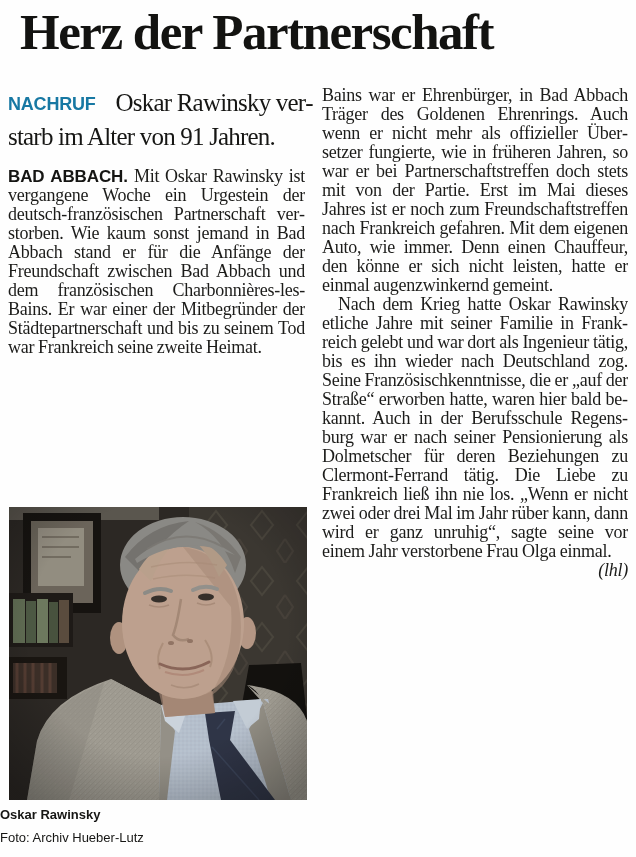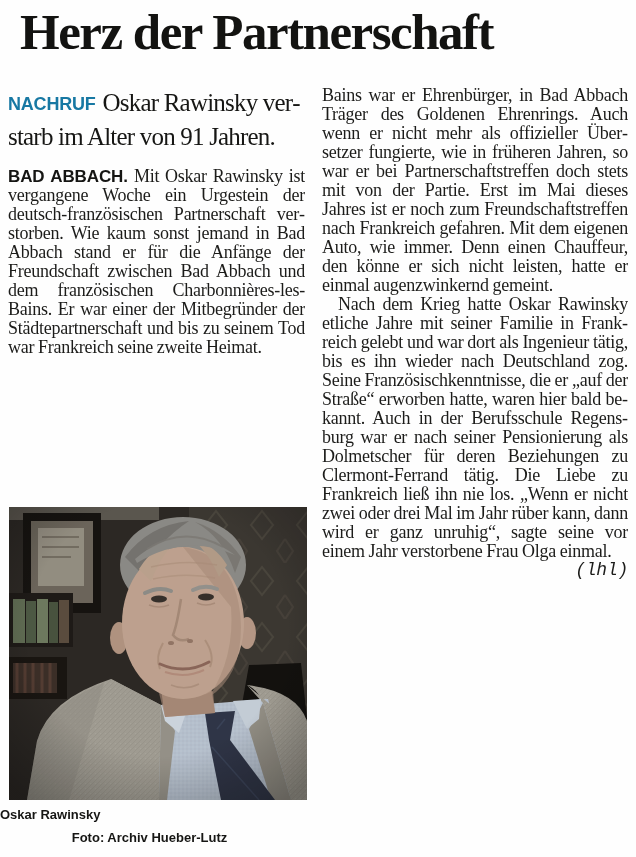--- a/index.html
+++ b/index.html
@@ -20,21 +20,21 @@
   }
   .lede{
     position:absolute;left:8px;top:87px;width:306px;
     font-size:25px;line-height:32px;letter-spacing:-0.8px;
     color:#161614;
   }
   .kicker{
     font-family:"Liberation Sans","DejaVu Sans",sans-serif;
     font-size:18px;font-weight:700;letter-spacing:-0.2px;
     color:#1778a3;
-    margin-right:7px;
+    margin-right:20px;
     position:relative;top:-1px;
   }
   .col{
     position:absolute;
     text-align:justify;
     font-size:18px;line-height:19px;
     letter-spacing:-0.25px;word-spacing:-0.5px;
     hyphens:manual;
     overflow:hidden;
   }
@@ -44,34 +44,33 @@
   .col-right{left:322px;top:86px;width:306px;height:766px;}
   .dateline{
     font-family:"Liberation Sans","DejaVu Sans",sans-serif;
     font-size:17px;font-weight:700;letter-spacing:-0.1px;
     color:#151513;
   }
   .byline{
     float:right;
     font-style:italic;
     padding-left:8px;
-    font-family:Liberation Mono, monospace;
   }
   .photo{
     position:absolute;left:9px;top:507px;width:298px;height:293px;
     margin:0;overflow:hidden;background:#2e2a25;
   }
   .photo svg{display:block;filter:blur(0.5px) saturate(0.85) contrast(0.96);}
   .caption{
     position:absolute;left:0;top:804px;width:299px;
     font-family:"Liberation Sans","DejaVu Sans",sans-serif;
     font-size:13px;color:#161614;line-height:22px;
   }
   .caption .caption-name{font-weight:700;text-align:left;}
-  .caption .caption-credit{font-weight:700;text-align:center;margin-top:1px;}
+  .caption .caption-credit{font-weight:400;text-align:left;margin-top:1px;}
 </style>
 </head>
 <body>
 
 <div class="page">
 
   <h1 class="headline">Herz der Partnerschaft</h1>
 
   <div class="lede">
     <span class="kicker">NACHRUF</span><span>Oskar Rawinsky ver­starb im Alter von 91 Jahren.</span>

